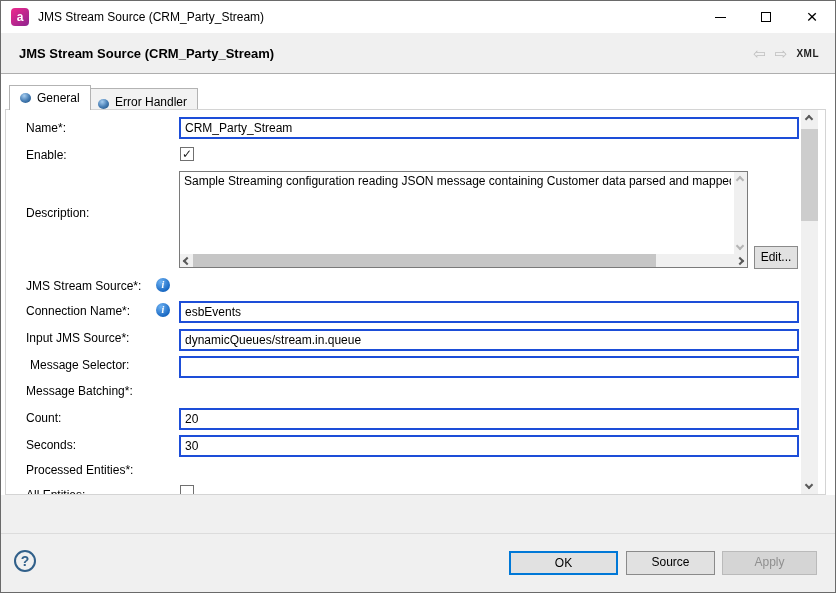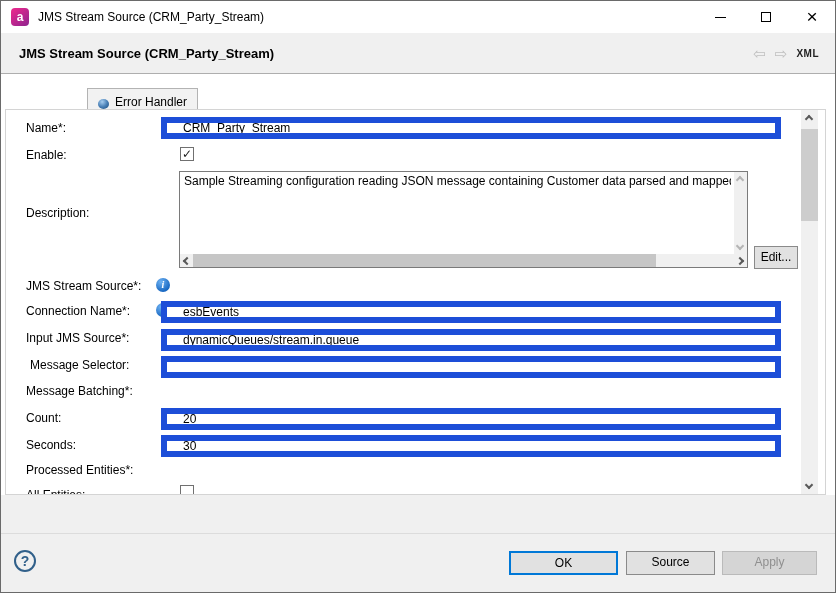--- a/index.html
+++ b/index.html
@@ -36,22 +36,22 @@
   .tab { position:absolute; display:flex; align-items:center; gap:6px; padding:0 10px;
          border:1px solid #b3b3b3; border-bottom:none; font-size:12px; white-space:nowrap; }
   .tab-general { left:8px; top:84px; height:25px; background:#fff; z-index:3; }
   .tab-error   { left:86px; top:87px; height:21px; background:#f2f2f2; z-index:1;align-items:flex-end; }
   .sphere { width:11px; height:10px; border-radius:50%; flex:0 0 auto;
             background:radial-gradient(circle at 38% 28%, #a6cdf0 0%, #4a80b6 50%, #174a7e 100%); }
 
   .pane { position:absolute; left:4px; top:108px; width:821px; height:386px;
           background:#fff; border:1px solid #d4d4d4; overflow:hidden; z-index:2; }
   .flabel { position:absolute; white-space:nowrap; height:15px; }
-  .txt { position:absolute; left:155px; width:620px; height:22px; border:6px solid #1d4ed8;
-         background:#fff; font:12px "Liberation Sans","DejaVu Sans",sans-serif; padding:0 16px; outline:none; }
+  .txt { position:absolute; left:173px; width:620px; height:22px; border:2px solid #1d4ed8;
+         background:#fff; font:12px "Liberation Sans","DejaVu Sans",sans-serif; padding:0 4px; outline:none; }
   .cb { position:absolute; width:14px; height:14px; border:1px solid #707070; background:#fff;
         font-size:12px; line-height:12px; text-align:center; color:#1a1a1a; }
   .info { position:absolute; width:14px; height:14px; border-radius:50%;
           background:radial-gradient(circle at 35% 28%, #6db1f2 0%, #1565c0 75%);
           color:#fff; font-size:10px; font-weight:bold; font-style:italic; text-align:center;
           line-height:14px; font-family:"Liberation Serif","DejaVu Serif",serif; }
 
   
   .desc-box { position:absolute; left:173px; top:61px; width:569px; height:97px;
               border:1px solid #7a7a7a; background:#fff; }
@@ -112,20 +112,24 @@
     <div class="header-title">JMS Stream Source (CRM_Party_Stream)</div>
     <div class="header-right">
       <span class="nav-arrow">⇦</span>
       <span class="nav-arrow">⇨</span>
       <span class="xml-label">XML</span>
     </div>
   </div>
 
   <div class="body-band"></div>
 
+  <div class="tab tab-general">
+    <span class="sphere"></span>
+    <span>General</span>
+  </div>
   <div class="tab tab-error">
     <span class="sphere"></span>
     <span>Error Handler</span>
   </div>
 
   <div class="pane">
 
     <div class="flabel" style="left:20px; top:11px;">Name*:</div>
     <input class="txt" style="top: 7px;" value="CRM_Party_Stream">
 

